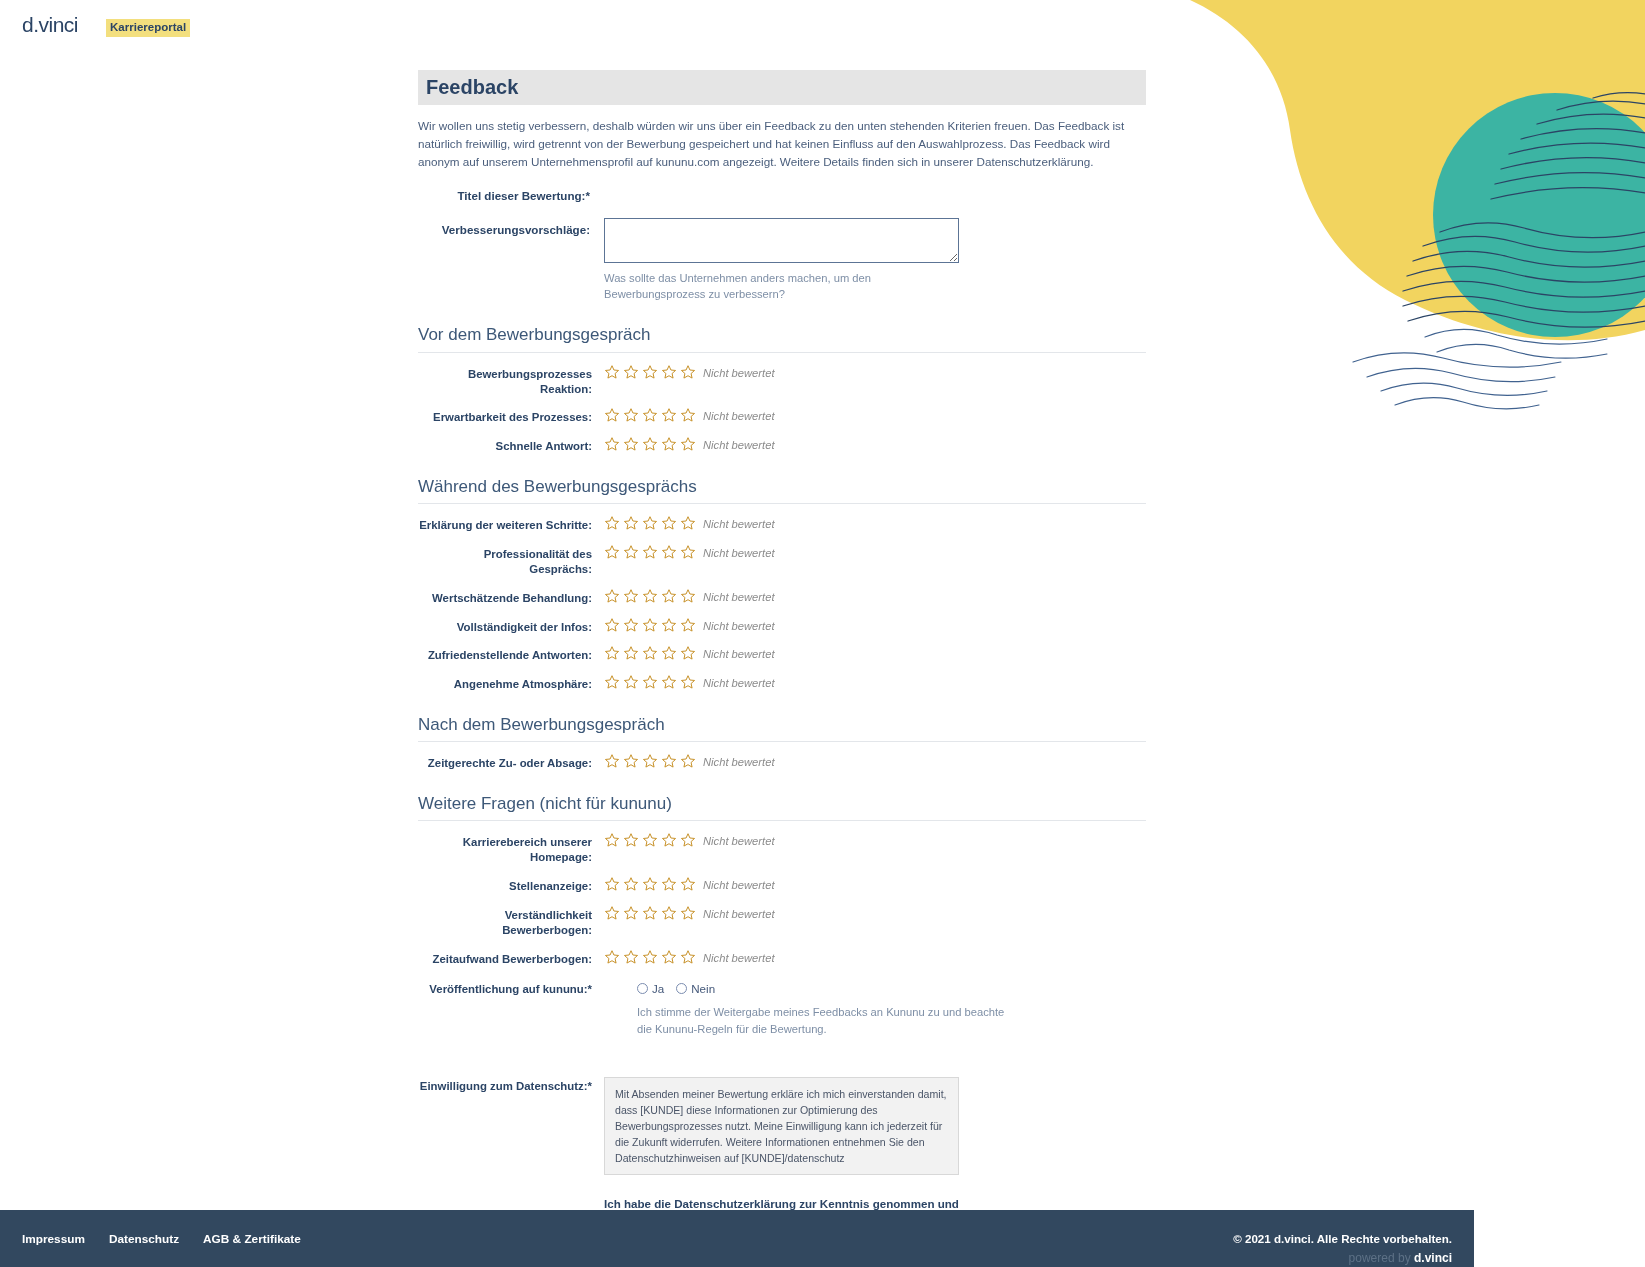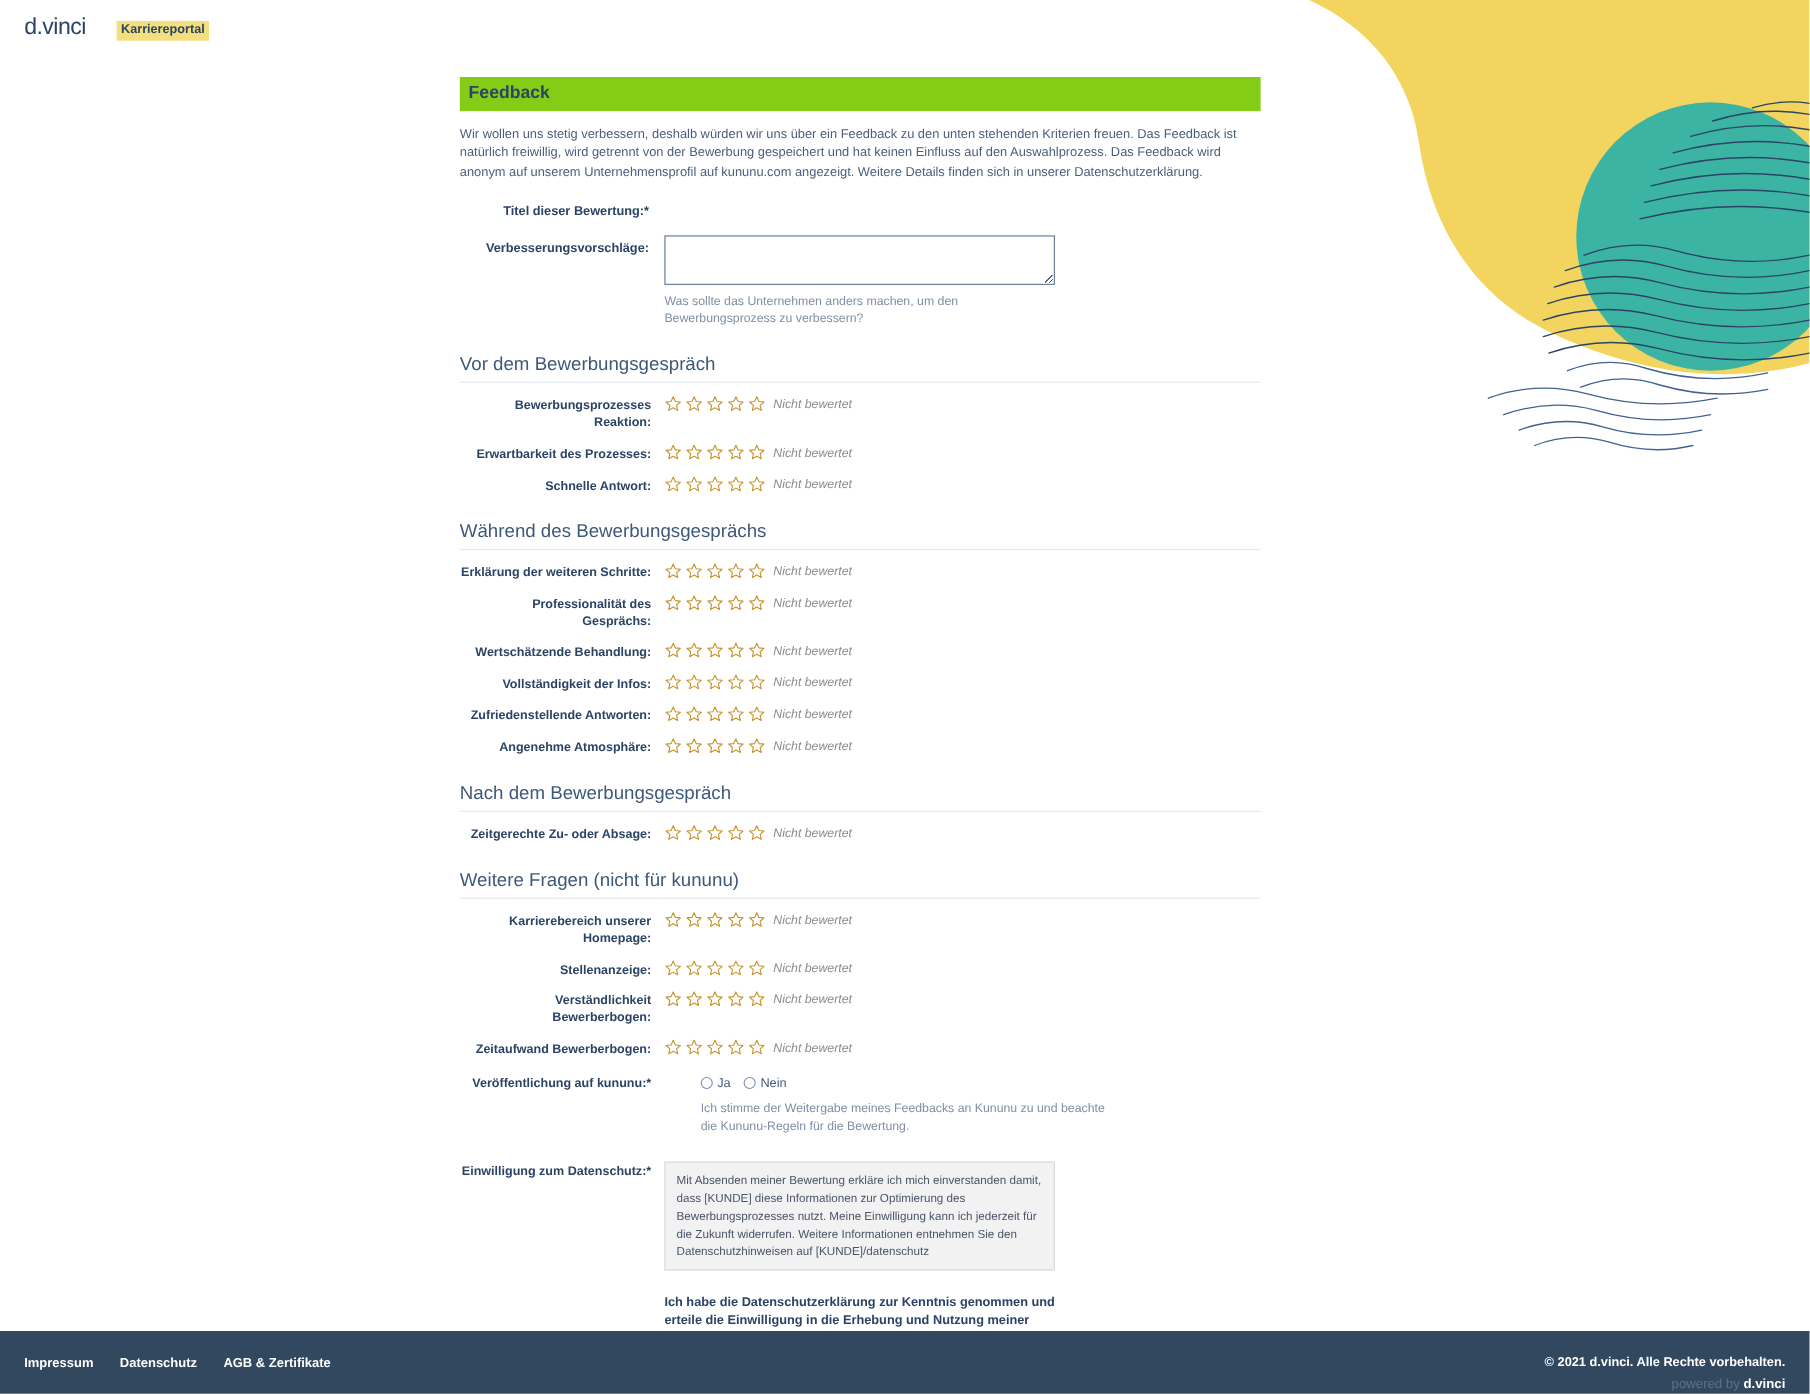--- a/index.html
+++ b/index.html
@@ -29,22 +29,22 @@
     font-size:11.5px; font-weight:600; padding:2px 4px 2px 4px;
     line-height:1.2;
   }
 
   
   .content {
     position:relative; z-index:2;
     width:728px; margin:14px 0 0 418px;
   }
   .panel-title {
-    background:#84cc16;
-    font-size:16px; font-weight:700; color:#2b4465;
+    background:#e5e5e5;
+    font-size:20px; font-weight:700; color:#2b4465;
     padding:6px 8px 7px 8px;
     line-height:1.1;
   }
   .intro {
     margin:12px 0 0 0;
     font-size:11.7px; line-height:1.52; color:#4a5e7c;
     width:733px;
   }
 
   
@@ -110,21 +110,21 @@
     background:#f2f2f2; border:1px solid #d8d8d8;
     padding:8px 10px; font-size:10.6px; line-height:1.52; color:#4a5568;
   }
   .consent-bold {
     margin-top:20px; width:355px;
     font-size:11.6px; font-weight:700; line-height:1.5; color:#2b4465;
   }
 
   
   .site-footer {
-    position:absolute; left:0; bottom:0; width:1645px; height:57px;
+    position:absolute; left:0; bottom:0; width:1474px; height:57px;
     background:#32485f; z-index:4;
     display:flex; align-items:center; justify-content:space-between;
     padding:0 22px;
   }
   .footer-links { display:flex; gap:24px; }
   .footer-link {
     color:#ffffff; font-size:11.8px; font-weight:700;
     text-decoration:none; cursor:pointer;
   }
   .footer-copy { color:#ffffff; font-size:11.6px; font-weight:700; }
@@ -502,21 +502,21 @@
         </label>
         <label class="radio-opt">
           <span class="radio-dot"></span>
           <span class="radio-label">Nein</span>
         </label>
       </div>
       <div class="hint" style="margin-top:9px;width:370px;">Ich stimme der Weitergabe meines Feedbacks an Kununu zu und beachte die Kununu-Regeln für die Bewertung.</div>
     </div>
   </div>
 
-  <div class="rating-row" style="margin-top:24px;">
+  <div class="rating-row" style="margin-top:40px;">
     <div class="rating-label">Einwilligung zum Datenschutz:*</div>
     <div class="form-field">
       <div class="privacy-box">Mit Absenden meiner Bewertung erkläre ich mich einverstanden damit, dass [KUNDE] diese Informationen zur Optimierung des Bewerbungsprozesses nutzt. Meine Einwilligung kann ich jederzeit für die Zukunft widerrufen. Weitere Informationen entnehmen Sie den Datenschutzhinweisen auf [KUNDE]/datenschutz</div>
       <div class="consent-bold">Ich habe die Datenschutzerklärung zur Kenntnis genommen und erteile die Einwilligung in die Erhebung und Nutzung meiner vorstehend eingegebenen Daten.</div>
 
     </div>
   </div>
 
 </div>
 

